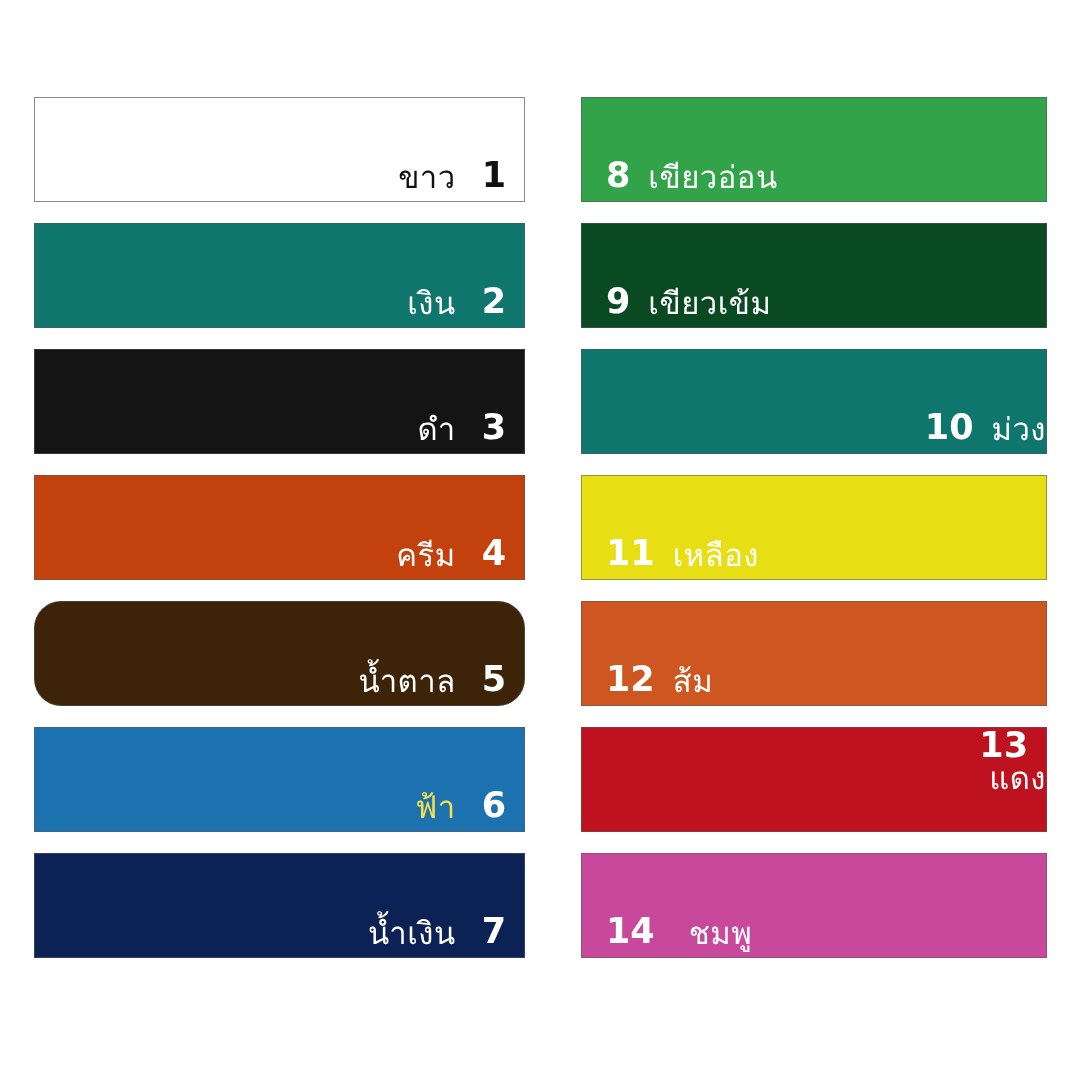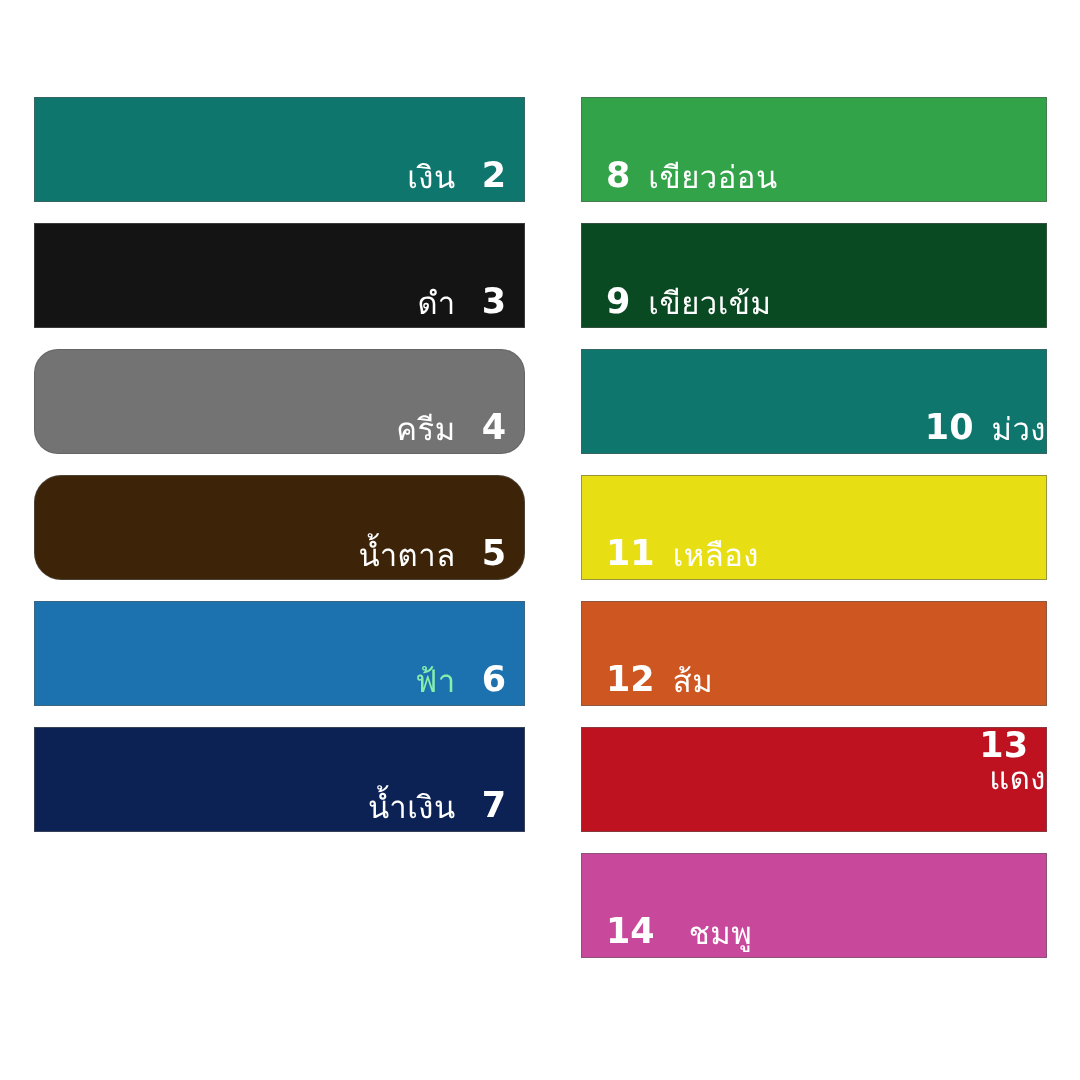--- a/index.html
+++ b/index.html
@@ -75,38 +75,42 @@
   
   .swatch.is-light {
     border-color: #8a8a8a;
   }
 </style>
 </head>
 <body>
 
 <div class="chart">
   <div class="column column-left">
+      <div class="swatch is-light" style="background: rgb(255, 255, 255);">
+        <span class="swatch-label" style="color: rgb(17, 17, 17);">ขาว</span>
+        <span class="swatch-number" style="color: rgb(17, 17, 17);">1</span>
+      </div>
       <div class="swatch" style="background: #0f766e; border-color: rgba(90, 90, 90, 0.55); text-align: center;">
         <span class="swatch-label" style="color: rgb(255, 255, 255);">เงิน</span>
         <span class="swatch-number" style="color: rgb(255, 255, 255);">2</span>
       </div>
       <div class="swatch" style="background: rgb(20, 20, 20); border-color: rgba(90, 90, 90, 0.55);">
         <span class="swatch-label" style="color: rgb(255, 255, 255);">ดำ</span>
         <span class="swatch-number" style="color: rgb(255, 255, 255);">3</span>
       </div>
-      <div class="swatch" style="background: #737373; border-color: rgba(90, 90, 90, 0.55); border-radius: 24px;">
+      <div class="swatch" style="background: #c2410c; border-color: rgba(90, 90, 90, 0.55);">
         <span class="swatch-label" style="color: rgb(255, 255, 255);">ครีม</span>
         <span class="swatch-number" style="color: rgb(255, 255, 255);">4</span>
       </div>
       <div class="swatch" style="background: rgb(61, 36, 8); border-color: rgba(90, 90, 90, 0.55); border-radius: 27px;">
         <span class="swatch-label" style="color: rgb(255, 255, 255);">น้ำตาล</span>
         <span class="swatch-number" style="color: rgb(255, 255, 255);">5</span>
       </div>
       <div class="swatch" style="background: rgb(28, 114, 175); border-color: rgba(90, 90, 90, 0.55);">
-        <span class="swatch-label" style="color: #86efac; margin-top: 7px;">ฟ้า</span>
+        <span class="swatch-label" style="color: #fde047; margin-top: 7px;">ฟ้า</span>
         <span class="swatch-number" style="color: rgb(255, 255, 255);">6</span>
       </div>
       <div class="swatch" style="background: rgb(12, 34, 85); border-color: rgba(90, 90, 90, 0.55);">
         <span class="swatch-label" style="color: rgb(255, 255, 255);">น้ำเงิน</span>
         <span class="swatch-number" style="color: rgb(255, 255, 255);">7</span>
       </div>
     </div>
   <div class="column column-right">
       <div class="swatch" style="background: rgb(51, 163, 74); border-color: rgba(90, 90, 90, 0.55);">
         <span class="swatch-number" style="color: rgb(255, 255, 255);">8</span>

